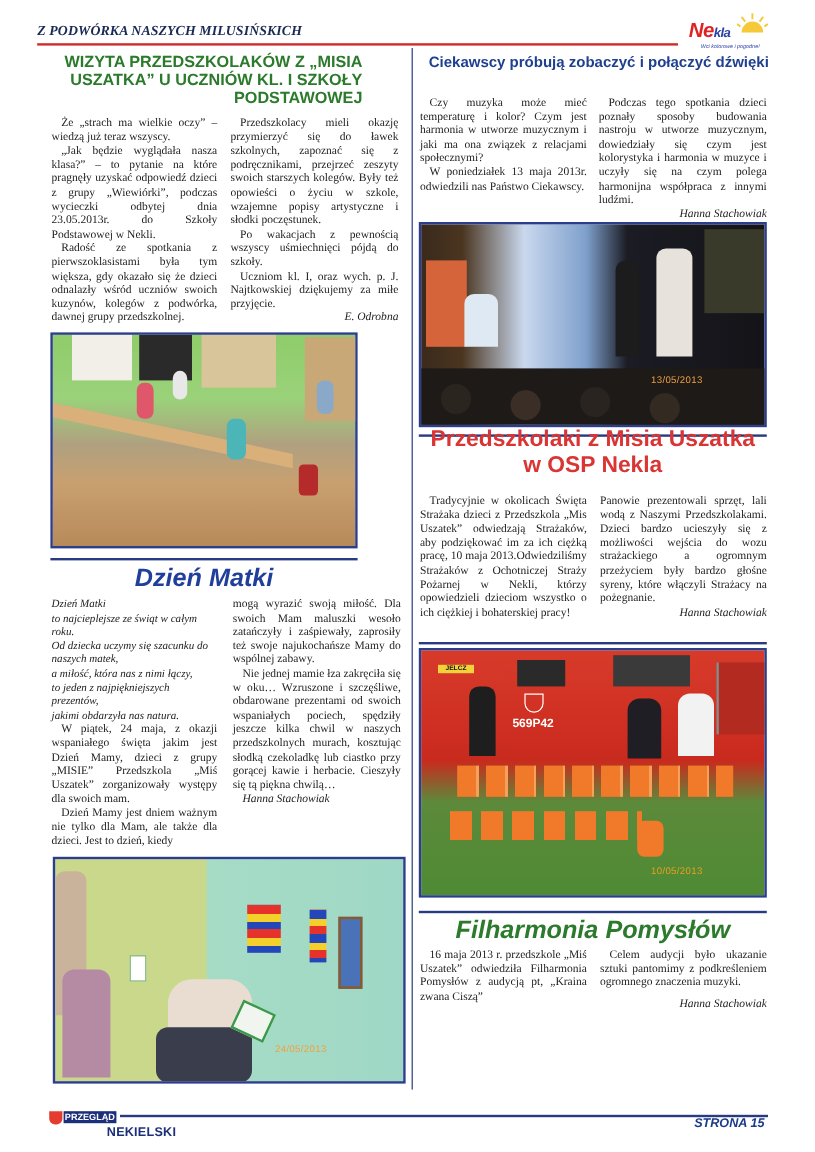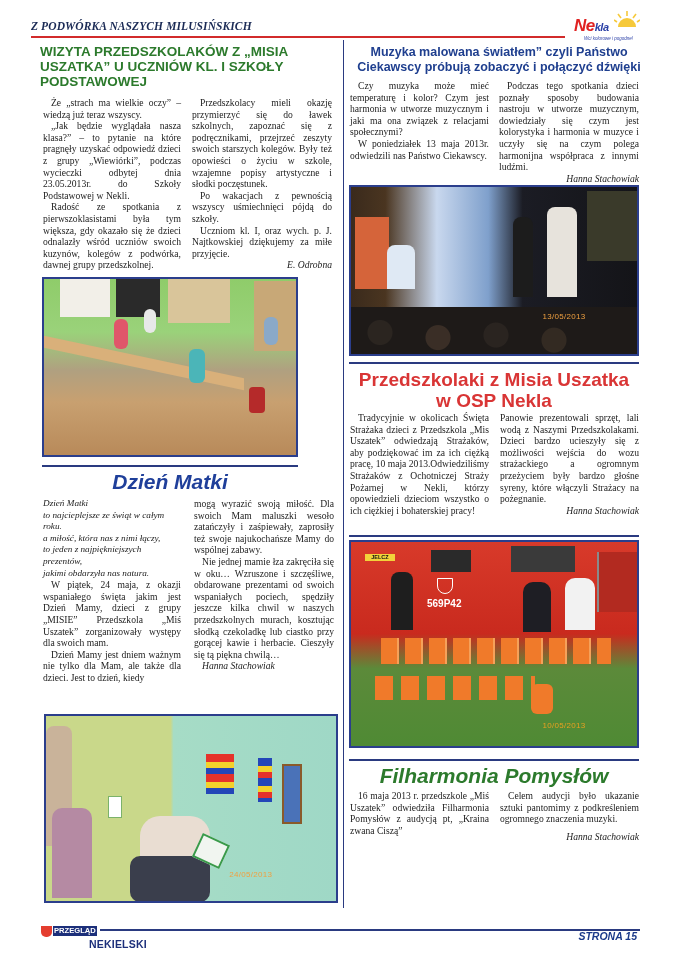--- a/index.html
+++ b/index.html
@@ -9,21 +9,21 @@
   .header-title { position: absolute; left: 31px; top: 20px; font-family: "Liberation Serif", serif; font-style: italic; font-weight: bold; font-size: 11.5px; color: #1a2a55; letter-spacing: 0.1px; }
   .header-rule { position: absolute; left: 31px; top: 36px; width: 534px; height: 2px; background: #d22b2b; }
   .logo { position: absolute; left: 566px; top: 10px; width: 80px; height: 32px; }
   .logo .logo-word { position: absolute; left: 8px; top: 6px; font-family: "Liberation Sans", sans-serif; font-style: italic; font-weight: bold; color: #e02222; font-size: 17px; letter-spacing: -0.5px; }
   .logo .logo-word span { color: #2a3fa6; font-size: 11px; }
   .logo .logo-tag { position: absolute; left: 18px; top: 26px; font-size: 4.5px; color: #2a3fa6; font-family: "Liberation Sans", sans-serif; font-style: italic; white-space: nowrap; }
   .logo .sun { position: absolute; left: 48px; top: 0; width: 26px; height: 18px; }
 
   .col-divider { position: absolute; left: 343px; top: 40px; width: 1px; height: 868px; background: #2a3a80; }
 
-  .h-green { position: absolute; font-family: "Liberation Sans", sans-serif; font-weight: bold; color: #2c7a2c; text-align: left; font-size: 13.5px; line-height: 15px; }
+  .h-green { position: absolute; font-family: "Liberation Sans", sans-serif; font-weight: bold; color: #2c7a2c; text-align: right; font-size: 13.5px; line-height: 15px; }
   .h-blue { position: absolute; font-family: "Liberation Sans", sans-serif; font-weight: bold; color: #1f3f8f; text-align: center; font-size: 12.5px; line-height: 15px; }
   .h-big { position: absolute; font-family: "Liberation Sans", sans-serif; font-weight: bold; font-style: italic; text-align: center; font-size: 21px; line-height: 24px; }
   .h-red { position: absolute; font-family: "Liberation Sans", sans-serif; font-weight: bold; color: #d93535; text-align: center; font-size: 19px; line-height: 21px; }
 
   .text-col { position: absolute; font-size: 9.6px; line-height: 11.6px; text-align: justify; color: #222; }
   .text-col p { text-indent: 8px; }
   .text-col p.noind { text-indent: 0; }
   .text-col .sig { text-align: right; font-style: italic; text-indent: 0; }
   .text-col .sig-left { font-style: italic; text-indent: 8px; }
   .text-col .poem { font-style: italic; text-indent: 0; text-align: left; font-size: 9.2px; }
@@ -100,20 +100,21 @@
   <div class="shape" style="left:100px;top:30px;width:12px;height:24px;background:#e8e8e8;border-radius:6px;"></div>
   <div class="shape" style="left:220px;top:38px;width:14px;height:28px;background:#8aa9c8;border-radius:6px;"></div>
   <div class="shape" style="left:205px;top:108px;width:16px;height:26px;background:#b52a2a;border-radius:4px;"></div>
 </div>
 <div class="rule-blue" style="left:42px; top:465px; width:256px;"></div>
 
 <div class="h-big" style="left:42px; top:470px; width:256px; color:#1f3f9a;">Dzień Matki</div>
 <div class="text-col" style="left:43px; top:498px; width:138px;">
   <p class="poem">Dzień Matki</p>
   <p class="poem">to najcieplejsze ze świąt w całym roku.</p>
+  <p class="poem">Od dziecka uczymy się szacunku do naszych matek,</p>
   <p class="poem">a miłość, która nas z nimi łączy,</p>
   <p class="poem">to jeden z najpiękniejszych prezentów,</p>
   <p class="poem">jakimi obdarzyła nas natura.</p>
   <p>W piątek, 24 maja, z okazji wspaniałego święta jakim jest Dzień Mamy, dzieci z grupy „MISIE” Przedszkola „Miś Uszatek” zorganizowały występy dla swoich mam.</p>
   <p>Dzień Mamy jest dniem ważnym nie tylko dla Mam, ale także dla dzieci. Jest to dzień, kiedy</p>
 </div>
 <div class="text-col" style="left:194px; top:498px; width:140px;">
   <p class="noind">mogą wyrazić swoją miłość. Dla swoich Mam maluszki wesoło zatańczyły i zaśpiewały, zaprosiły też swoje najukochańsze Mamy do wspólnej zabawy.</p>
   <p>Nie jednej mamie łza zakręciła się w oku… Wzruszone i szczęśliwe, obdarowane prezentami od swoich wspaniałych pociech, spędziły jeszcze kilka chwil w naszych przedszkolnych murach, kosztując słodką czekoladkę lub ciastko przy gorącej kawie i herbacie. Cieszyły się tą piękna chwilą…</p>
   <p class="sig-left">Hanna Stachowiak</p>
@@ -125,21 +126,20 @@
   <div class="shape" style="left:236px;top:48px;width:20px;height:60px;background:#4a72b8;border:2px solid #8a5a2a;"></div>
   <div class="shape" style="left:6px;top:92px;width:40px;height:90px;background:#b58aa3;border-radius:10px 10px 0 0;"></div>
   <div class="shape" style="left:94px;top:100px;width:70px;height:60px;background:#e9ddd2;border-radius:20px 20px 4px 4px;"></div>
   <div class="shape" style="left:84px;top:140px;width:80px;height:46px;background:#3a3e4c;border-radius:10px;"></div>
   <div class="shape" style="left:150px;top:122px;width:30px;height:26px;background:#f1f5f0;border:2px solid #3a9a4a;transform:rotate(25deg);"></div>
   <div class="shape" style="left:62px;top:80px;width:14px;height:22px;background:#fff;border:1px solid #7bb26a;"></div>
   <div class="stamp" style="right:22%;bottom:12%;">24/05/2013</div>
 </div>
 
 <div class="h-blue" style="left:349px; top:45px; width:300px;">
-  <div>Muzyka malowana światłem” czyli Państwo</div>
   <div>Ciekawscy próbują zobaczyć i połączyć dźwięki</div>
 </div>
 <div class="text-col" style="left:350px; top:80px; width:139px;">
   <p>Czy muzyka może mieć temperaturę i kolor? Czym jest harmonia w utworze muzycznym i jaki ma ona związek z relacjami społecznymi?</p>
   <p>W poniedziałek 13 maja 2013r. odwiedzili nas Państwo Ciekawscy.</p>
 </div>
 <div class="text-col" style="left:499px; top:80px; width:140px;">
   <p>Podczas tego spotkania dzieci poznały sposoby budowania nastroju w utworze muzycznym, dowiedziały się czym jest kolorystyka i harmonia w muzyce i uczyły się na czym polega harmonijna współpraca z innymi ludźmi.</p>
   <p class="sig">Hanna Stachowiak</p>
 </div>
@@ -147,21 +147,21 @@
   <div class="shape" style="left:4px;top:30px;width:34px;height:72px;background:#d5643a;"></div>
   <div class="shape" style="left:36px;top:58px;width:28px;height:44px;background:#dfe9f4;border-radius:8px 8px 0 0;"></div>
   <div class="shape" style="left:162px;top:30px;width:20px;height:80px;background:#1c1c1c;border-radius:8px 8px 0 0;"></div>
   <div class="shape" style="left:196px;top:20px;width:30px;height:90px;background:#e7e3dc;border-radius:8px 8px 0 0;"></div>
   <div class="shape" style="left:236px;top:4px;width:50px;height:70px;background:#3a3a2a;"></div>
   <div class="shape" style="left:0;top:120px;width:290px;height:51px;background:radial-gradient(circle at 10% 50%,#2b2520 12px,transparent 13px),radial-gradient(circle at 30% 60%,#3a2e26 12px,transparent 13px),radial-gradient(circle at 50% 55%,#2a2420 12px,transparent 13px),radial-gradient(circle at 70% 65%,#332a22 12px,transparent 13px),#1e1a18;"></div>
   <div class="stamp" style="right:18%;bottom:20%;">13/05/2013</div>
 </div>
 <div class="rule-blue" style="left:349px; top:362px; width:290px;"></div>
 
-<div class="h-red" style="left:349px; top:369px; width:290px;text-align:center;">
+<div class="h-red" style="left:349px; top:356px; width:290px;text-align:center;">
   <div>Przedszkolaki z Misia Uszatka</div>
   <div>w OSP Nekla</div>
 </div>
 <div class="text-col" style="left:350px; top:412px; width:139px;">
   <p>Tradycyjnie w okolicach Święta Strażaka dzieci z Przedszkola „Mis Uszatek” odwiedzają Strażaków, aby podziękować im za ich ciężką pracę, 10 maja 2013.Odwiedziliśmy Strażaków z Ochotniczej Straży Pożarnej w Nekli, którzy opowiedzieli dzieciom wszystko o ich ciężkiej i bohaterskiej pracy!</p>
 </div>
 <div class="text-col" style="left:500px; top:412px; width:139px;">
   <p class="noind">Panowie prezentowali sprzęt, lali wodą z Naszymi Przedszkolakami. Dzieci bardzo ucieszyły się z możliwości wejścia do wozu strażackiego a ogromnym przeżyciem były bardzo głośne syreny, które włączyli Strażacy na pożegnanie.</p>
   <p class="sig">Hanna Stachowiak</p>
 </div>

